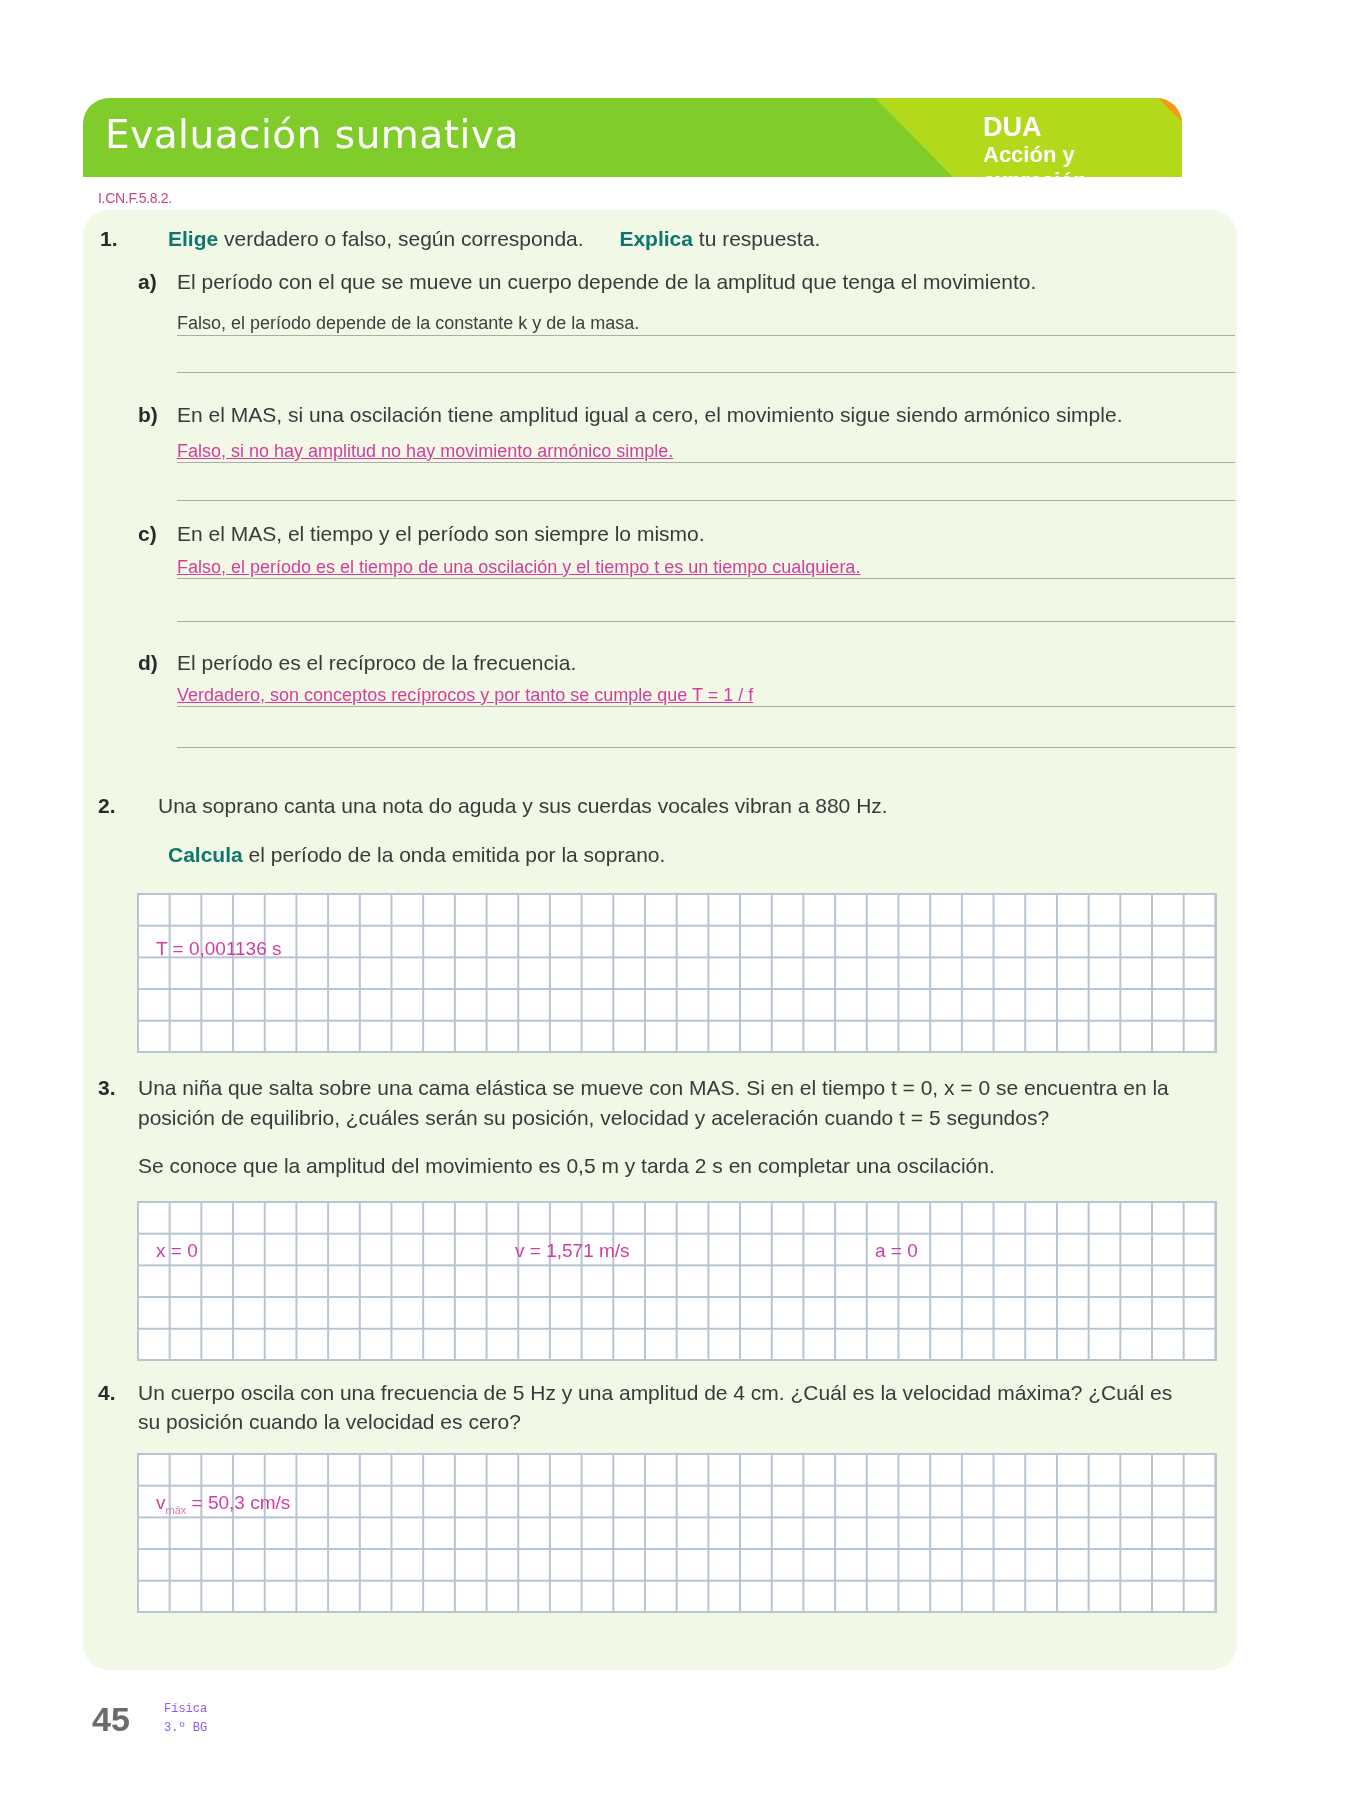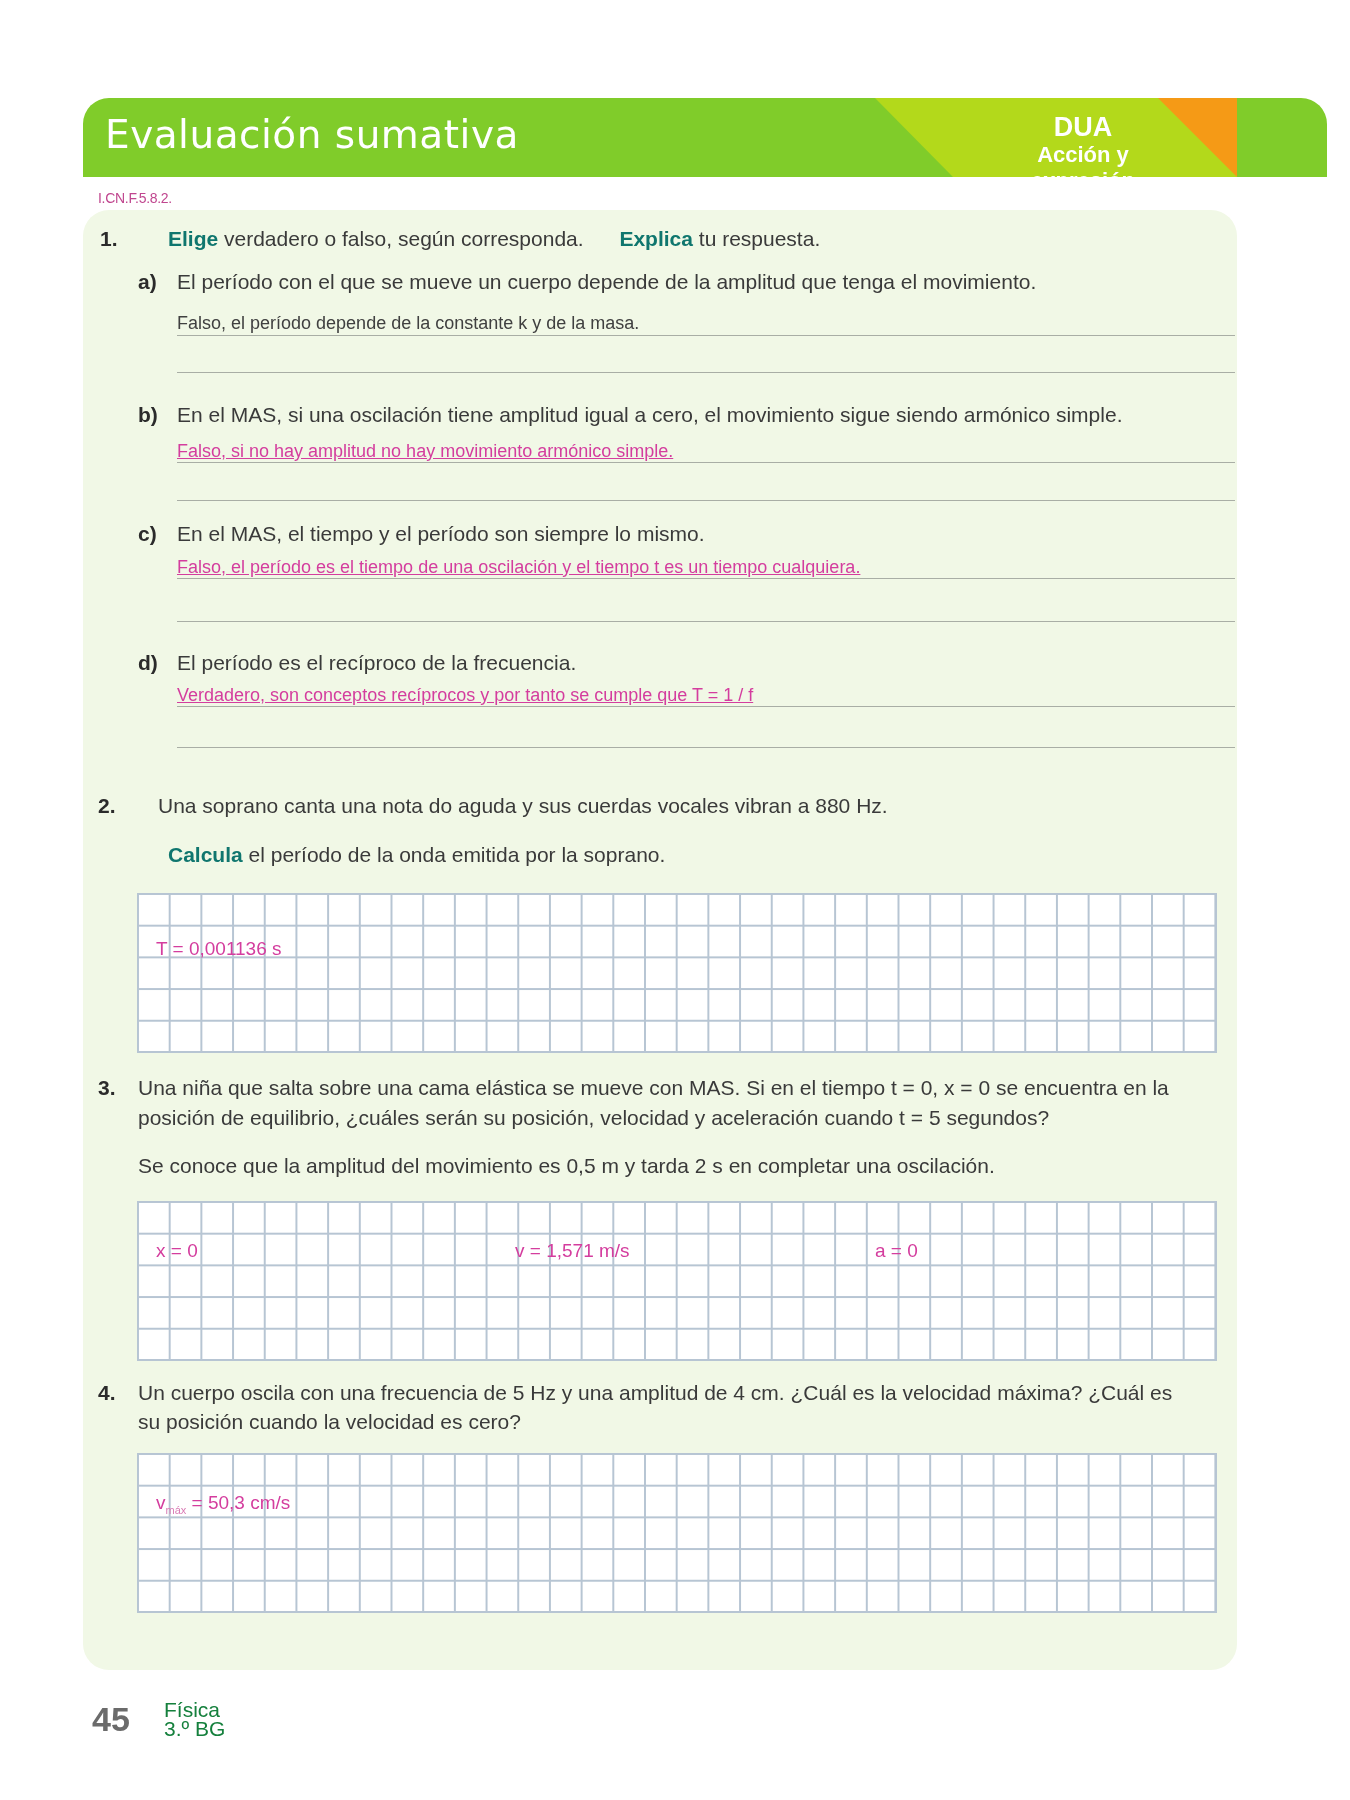--- a/index.html
+++ b/index.html
@@ -1,29 +1,29 @@
 <!DOCTYPE html>
 <html><head>
 <meta charset="utf-8">
 <style>
   html, body { margin:0; padding:0; background:#ffffff; }
   body { width:1350px; height:1800px; position:relative; overflow:hidden;
          font-family:"Liberation Sans", "DejaVu Sans", sans-serif; color:#3a3a3a; }
   .abs { position:absolute; }
 
   
-  .header { left:83px; top:98px; width:1244px; height:79px;
+  .header { left:83px; top:98px; width:1099px; height:79px;
             border-radius:26px 26px 0 0; overflow:hidden; background:#80cc2a; }
   .header .lime { position:absolute; left:0; top:0; width:100%; height:100%;
             background:#b3d91b; clip-path: polygon(792px 0, 1154px 0, 1154px 79px, 870px 79px); }
   .header .orange { position:absolute; left:0; top:0; width:100%; height:100%;
             background:#f59a16; clip-path: polygon(1075px 0, 1154px 0, 1154px 79px); }
   .header-title { position:absolute; left:22px; top:14px; font-size:39px; color:#ffffff;
             font-family:"DejaVu Sans", sans-serif; letter-spacing:0.5px; }
-  .dua { position:absolute; left:900px; width:200px; top:14px; text-align:center; color:#ffffff; }
+  .dua { position:absolute; left:900px; width:200px; top:14px; text-align:left; color:#ffffff; }
   .dua .dua-label { font-size:27px; font-weight:bold; line-height:30px; }
   .dua .dua-sub { font-size:22px; font-weight:bold; line-height:26px; }
 
   .code { left:98px; top:190px; font-size:14px; color:#c0468f; letter-spacing:-0.3px; }
 
   
   .panel { left:83px; top:210px; width:1154px; height:1460px; background:#f1f8e6;
            border-radius:26px; }
 
   .qnum { font-weight:bold; font-size:21px; color:#2b2b2b; }
@@ -38,22 +38,22 @@
   .grid { background-color:#ffffff;
           background-image:
             linear-gradient(to right, #b7c5d3 1.6px, transparent 1.6px),
             linear-gradient(to bottom, #b7c5d3 1.6px, transparent 1.6px);
           background-size:31.7px 31.7px;
           border-right:2px solid #b7c5d3; border-bottom:2px solid #b7c5d3; }
   .grid-ans { font-size:19px; color:#d43d9e; white-space:nowrap; }
   .grid-ans sub { font-size:11px; color:#d97bb4; }
 
   .footer-num { left:92px; top:1700px; font-size:34px; font-weight:bold; color:#6b6b6b; }
-  .footer-sub { left:164px; top:1700px; font-size:21px; color:#15803d; line-height:19px;
-                font-family:Liberation Sans, sans-serif; }
+  .footer-sub { left:164px; top:1700px; font-size:12px; color:#8b5cf6; line-height:19px;
+                font-family:Liberation Mono, monospace; }
 </style>
 </head>
 <body>
 
 <div class="abs header">
   <div class="lime"></div>
   <div class="orange"></div>
   <div class="header-title">Evaluación sumativa</div>
   <div class="dua">
     <div class="dua-label">DUA</div>

